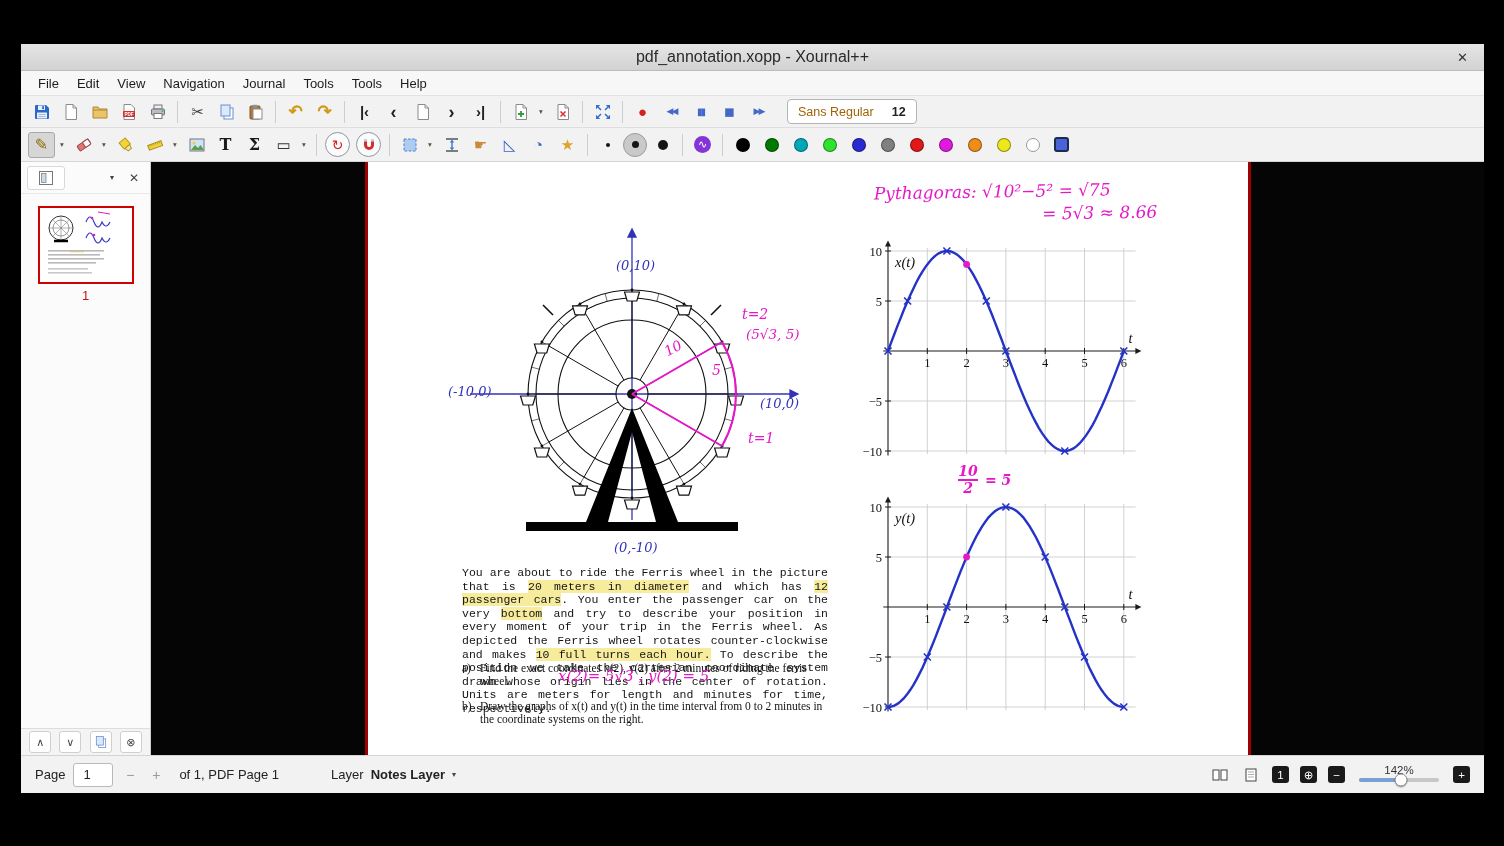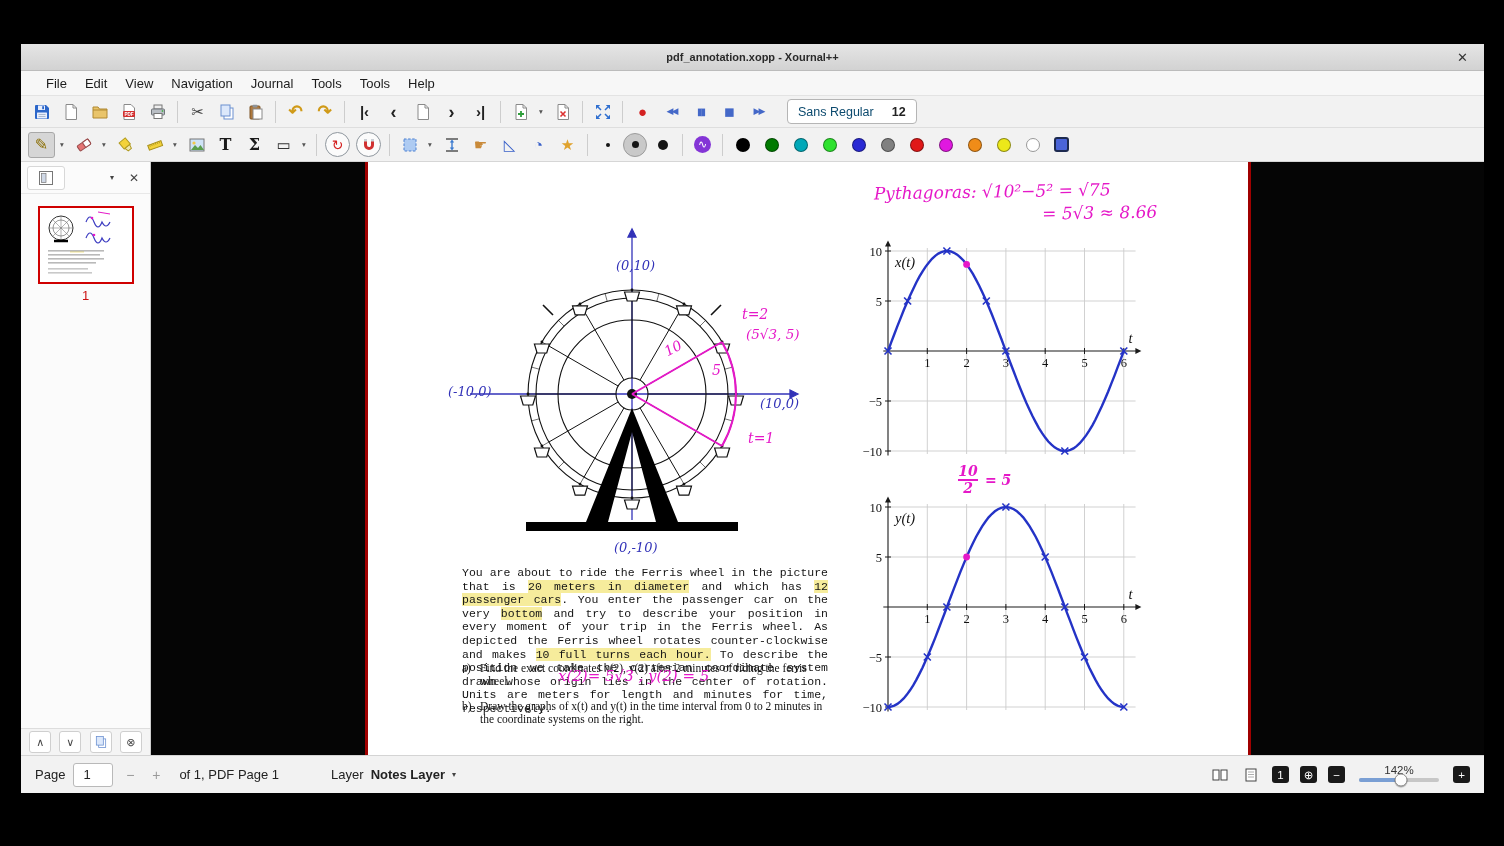--- a/index.html
+++ b/index.html
@@ -1,39 +1,39 @@
 <!DOCTYPE html>
 <html><head>
 <meta charset="utf-8">
 <style>
 *{margin:0;padding:0;box-sizing:border-box}
 html,body{width:1504px;height:846px;background:#000;font-family:"Liberation Sans",sans-serif;overflow:hidden}
 #window{position:absolute;left:21px;top:44px;width:1463px;height:749px;background:#f2f2f2;display:flex;flex-direction:column;overflow:hidden}
 #titlebar{height:27px;background:linear-gradient(#e5e5e5,#d2d2d2);border-bottom:1px solid #bcbcbc;display:flex;align-items:center;justify-content:center;position:relative;flex:none}
-#titlebar .t{font-size:11px;font-weight:bold;color:#2a2a2a}
+#titlebar .t{font-size:16px;font-weight:normal;color:#2a2a2a}
 #win-close{position:absolute;right:16px;font-size:13px;color:#333}
-#menubar{height:25px;background:#f7f7f7;display:flex;align-items:center;padding-left:16px;border-bottom:1px solid #e3e3e3;flex:none}
+#menubar{height:25px;background:#f7f7f7;display:flex;align-items:center;padding-left:8px;border-bottom:1px solid #e3e3e3;flex:none}
 .menu-item{padding:0 9px;font-size:13px;color:#1c1c1c;line-height:25px}
 .toolbar{display:flex;align-items:center;background:#f2f2f2;padding:0 6px;flex:none}
 #toolbar1{height:32px;border-bottom:1px solid #dedede}
 #toolbar2{height:34px;border-bottom:1px solid #d6d6d6}
 .tb-btn{display:flex;align-items:center;justify-content:center;min-width:27px;height:26px;border:1px solid transparent;border-radius:3px;margin:0 1px}
 .tb-btn.active{background:#d6d6d6;border-color:#a8a8a8}
 .tb-btn.dot-active{background:#c9c9c9;border-color:#9c9c9c;border-radius:50%;min-width:24px;height:24px}
 .tb-btn.circled{border:1.5px solid #8f979e;border-radius:50%;min-width:25px;height:25px;background:#fbfbfb;margin:0 3px}
 .tb-ic{display:flex;align-items:center;justify-content:center;width:20px;height:20px;line-height:1}
 .tb-ic svg{width:18px;height:18px}
 .tb-dd{width:12px;height:26px;display:flex;align-items:center;justify-content:center;font-size:7.5px;color:#555;margin-right:1px}
 .tb-sep{width:1px;height:22px;background:#cdcdcd;margin:0 5px}
 .swatch{width:14px;height:14px;border-radius:50%;border:1px solid rgba(0,0,0,.4)}
 .dotic i{display:block;background:#151515;border-radius:50%}
 .blob{width:17px;height:17px;border-radius:50%;background:#8435d6;color:#fff;font-size:11px;display:flex;align-items:center;justify-content:center}
 .pickersq{width:15px;height:15px;border-radius:3px;background:#4a64d8;border:2px solid #1d2a50;display:block}
 #fontbox{display:flex;align-items:center;background:#fff;border:1px solid #b5b5b5;border-radius:4px;height:25px;padding:0 10px;margin-left:14px;gap:18px}
-#fontbox .fname{font-size:12.5px;color:#0c4a6e}
+#fontbox .fname{font-size:12.5px;color:#a16207}
 #fontbox .fsize{font-size:12.5px;font-weight:bold;color:#222}
 #content{flex:1;display:flex;min-height:0}
 #sidebar{width:130px;background:#fbfbfb;border-right:1px solid #cfcfcf;position:relative;flex:none}
 #sidebar-header{height:32px;display:flex;align-items:center;gap:2px;padding:0 6px;border-bottom:1px solid #e8e8e8}
 .sb-btn{height:24px;display:flex;align-items:center;justify-content:center;border-radius:3px;color:#444;border:1px solid #d8d8d8;background:#fff}
 #panel-btn{width:38px}
 #panel-dd{width:20px;font-size:8px;margin-left:auto;border:none;background:none}
 #panel-close{width:20px;font-size:12px;border:none;background:none}
 .thumb-wrap{margin-top:12px;display:flex;flex-direction:column;align-items:center}
 .thumb{width:96px;height:78px;border:2px solid #cf0000;background:#fff}

